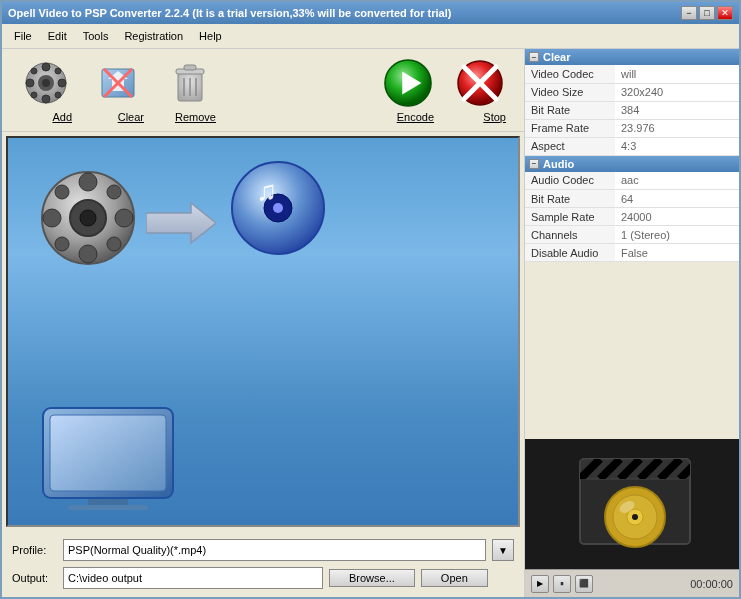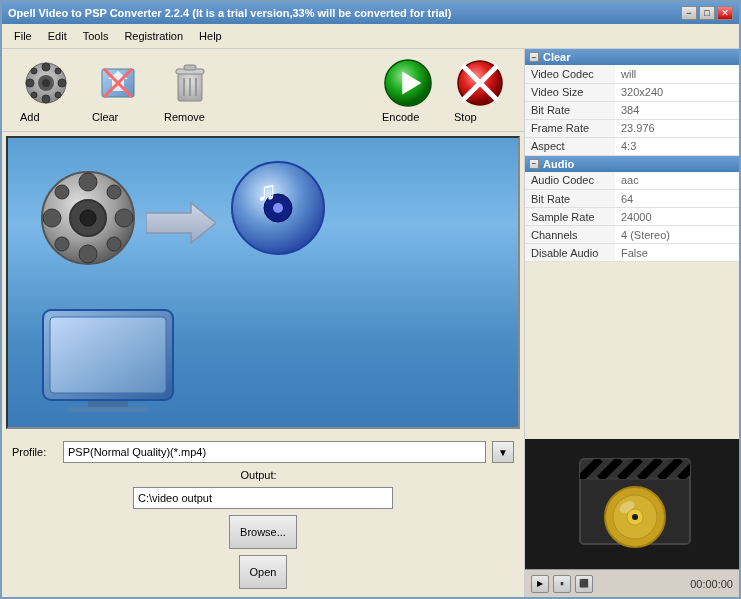--- a/index.html
+++ b/index.html
@@ -92,24 +92,25 @@
       align-items: center;
       padding: 6px 10px;
       background: #ece9d8;
       border-bottom: 1px solid #ccc;
       gap: 4px;
       flex-shrink: 0;
     }
     .tool-btn {
       display: flex;
       flex-direction: column;
-      align-items: flex-start;
+      align-items: flex-end;
       cursor: pointer;
       padding: 2px 8px;
       min-width: 60px;
+      text-decoration: underline;
     }
     .tool-icon-wrap {
       width: 52px;
       height: 52px;
       border: 1px solid transparent;
       display: flex;
       align-items: center;
       justify-content: center;
     }
     .tool-label {
@@ -199,36 +200,35 @@
       display: flex;
       align-items: center;
       justify-content: center;
       cursor: pointer;
       font-size: 10px;
     }
     .output-row {
       display: flex;
       align-items: center;
       gap: 6px;
-      flex-direction: column;
     }
     .output-input {
       width: 260px;
       height: 22px;
       border: 1px solid #888;
       background: white;
       font-size: 11px;
       padding: 0 4px;
     }
     .browse-btn, .open-btn {
-      height: 34px;
+      height: 18px;
       background: linear-gradient(to bottom, #f0f0f0, #d0d0d0);
       border: 1px solid #888;
       font-size: 11px;
-      padding: 0 10px;
+      padding: 0 19px;
       cursor: pointer;
     }
 
     
     .right-panel {
       width: 215px;
       display: flex;
       flex-direction: column;
       background: #ece9d8;
       border-left: 1px solid #ccc;
@@ -597,21 +597,21 @@
           <tr>
             <td>Bit Rate</td>
             <td>64</td>
           </tr>
           <tr>
             <td>Sample Rate</td>
             <td>24000</td>
           </tr>
           <tr>
             <td>Channels</td>
-            <td>4 (Stereo)</td>
+            <td>1 (Stereo)</td>
           </tr>
           <tr>
             <td>Disable Audio</td>
             <td>False</td>
           </tr>
         </tbody>
           </table>
       </div>
 
       <div class="preview-thumb">

